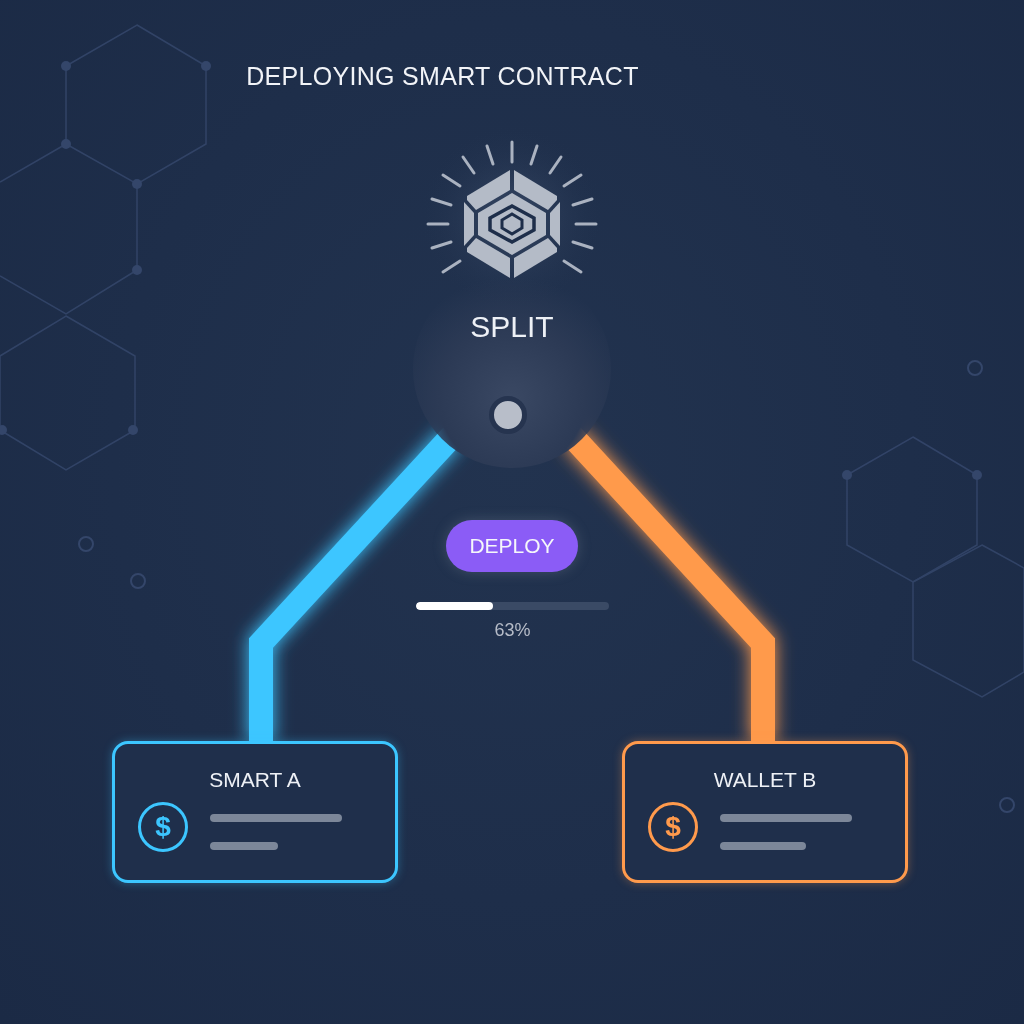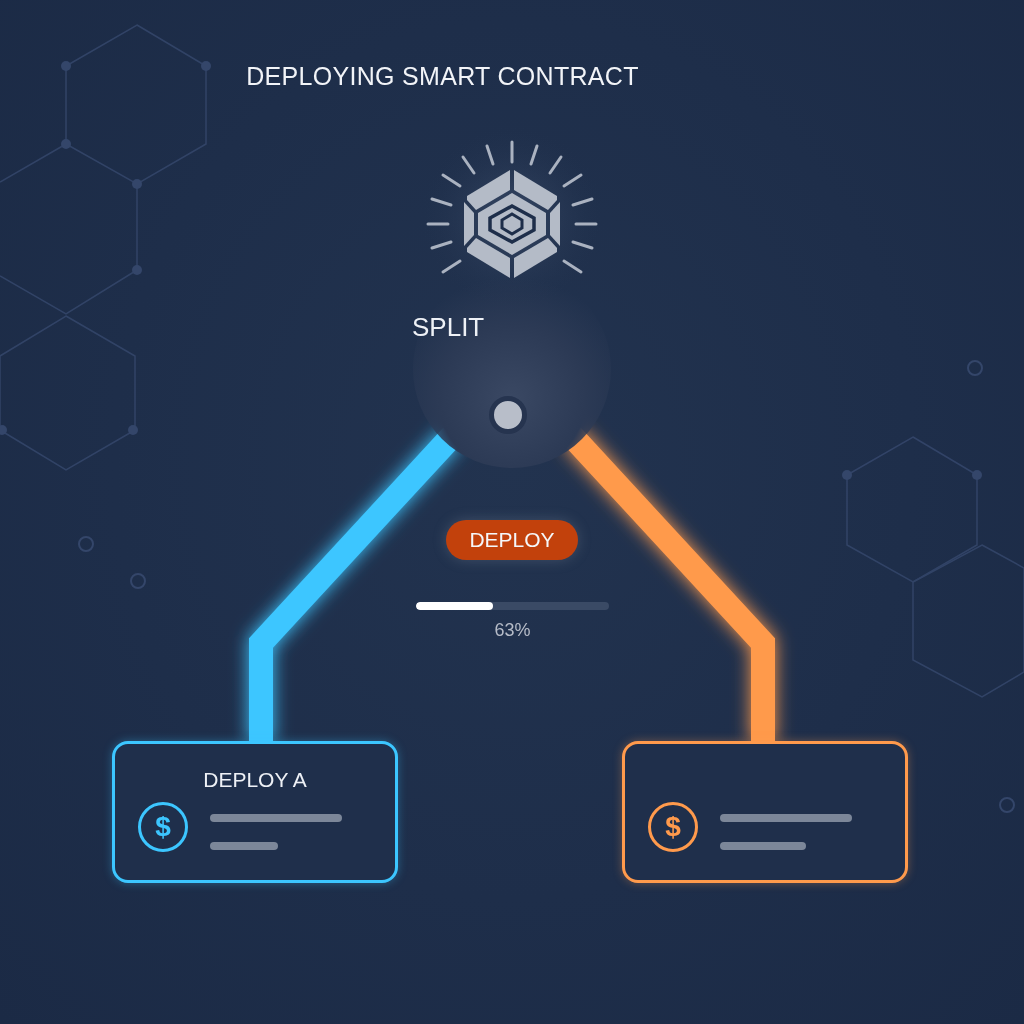--- a/index.html
+++ b/index.html
@@ -12,30 +12,30 @@
     #bg-svg { position:absolute; left:0; top:0; }
     .title {
       left:0; width:885px; top:62px; text-align:center;
       color:#f2f4f8; font-size:25px; letter-spacing:0.3px;
     }
     .hub-bg {
       left:413px; top:270px; width:198px; height:198px; border-radius:50%;
       background: radial-gradient(circle at 50% 65%, #3a4863 0%, #2c3a55 45%, rgba(35,50,77,0) 75%);
     }
     .hub-label {
-      left:412px; width:200px; top:311px; text-align:left;
-      color:#eef1f6; font-size:26px; line-height:32px;
+      left:412px; width:200px; top:311px; text-align:center;
+      color:#eef1f6; font-size:30px; line-height:32px;
     }
     .hub-dot {
       left:489px; top:396px; width:38px; height:38px; border-radius:50%;
       background:#b8bec9; border:5px solid #26344f; box-sizing:border-box;
     }
     .deploy-btn {
-      left:446px; top:520px; width:132px; height:40px; border-radius:26px;
-      background:#c2410c; color:#f5f7fa; font-size:21px;
+      left:446px; top:520px; width:132px; height:52px; border-radius:26px;
+      background:#8b5cf6; color:#f5f7fa; font-size:21px;
       display:flex; align-items:center; justify-content:center; border:none;
       box-shadow: 0 0 14px rgba(160,170,185,0.25);
     }
     .progress-track {
       left:416px; top:602px; width:193px; height:8px; border-radius:4px;
       background:#3a4a65; overflow:hidden;
     }
     .progress-fill { height:100%; background:#ffffff; border-radius:4px; }
     .progress-label {
       left:416px; width:193px; top:620px; text-align:center;
@@ -162,23 +162,24 @@
 <div class="abs hub-dot"></div>
 
 <button class="abs deploy-btn">DEPLOY</button>
 
 <div class="abs progress-track">
   <div class="progress-fill" id="progress-fill" style="width:40%"></div>
 </div>
 <div class="abs progress-label">63%</div>
 
 <div class="abs wallet wallet-a">
-  <div class="wallet-title">DEPLOY A</div>
+  <div class="wallet-title">SMART A</div>
   <div class="coin">$</div>
   <div class="bar bar1"></div>
   <div class="bar bar2"></div>
 </div>
 
 <div class="abs wallet wallet-b">
+  <div class="wallet-title">WALLET B</div>
   <div class="coin">$</div>
   <div class="bar bar1"></div>
   <div class="bar bar2"></div>
 </div>
 
 </body></html>

